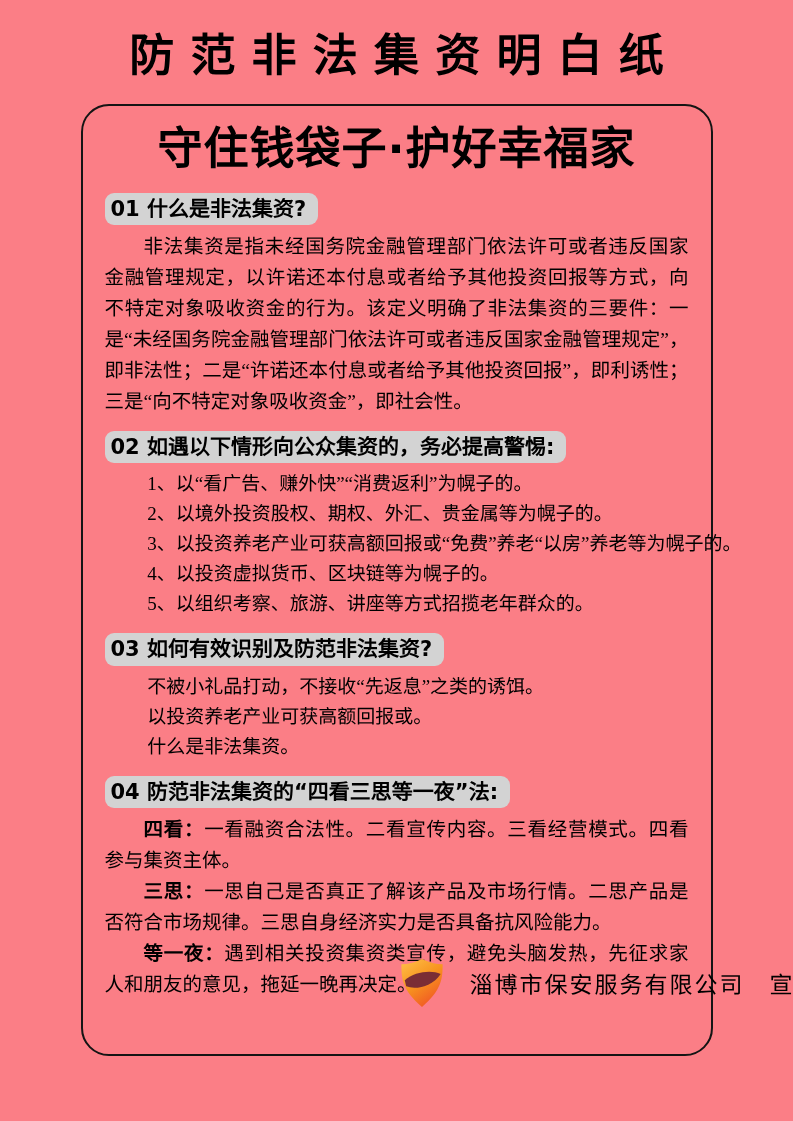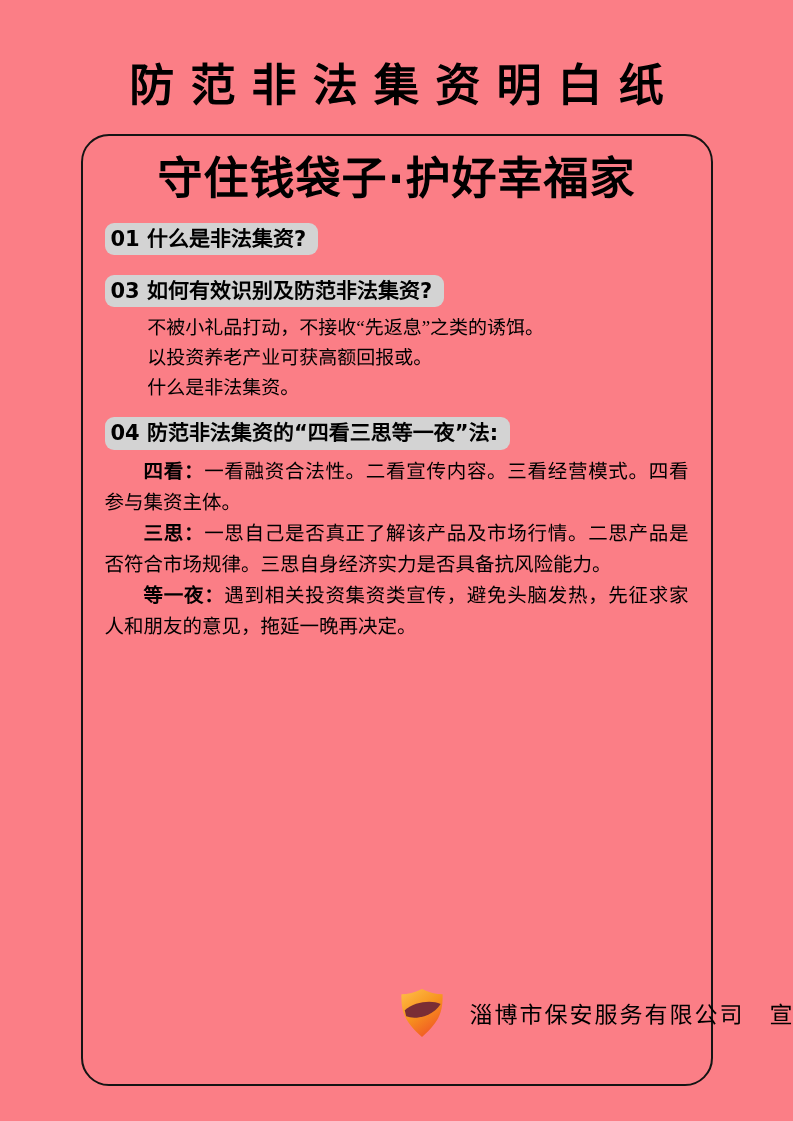--- a/index.html
+++ b/index.html
@@ -12,21 +12,21 @@
   html,body{margin:0;padding:0;}
   body{
     width:793px;height:1121px;
     background:var(--bg);
     color:var(--ink);
     font-family:"Liberation Serif","DejaVu Serif",serif;
     overflow:hidden;
   }
   .page{width:793px;height:1121px;position:relative;}
   .main-title{
-    margin:0;padding-top:58px;
+    margin:0;padding-top:28px;
     text-align:center;
     font-family:"DejaVu Sans","Liberation Sans",sans-serif;
     font-weight:bold;
     font-size:45px;
     line-height:1.25;
     letter-spacing:0.36em;
     text-indent:0.36em;
   }
   .card{
     position:relative;
@@ -93,22 +93,31 @@
 <div class="page">
 
   <h1 class="main-title">防范非法集资明白纸</h1>
 
   <div class="card">
 
     <h2 class="subtitle">守住钱袋子·护好幸福家</h2>
 
     <section>
       <div class="pill">01 什么是非法集资?</div>
+      <p class="para indent">非法集资是指未经国务院金融管理部门依法许可或者违反国家金融管理规定，以许诺还本付息或者给予其他投资回报等方式，向不特定对象吸收资金的行为。该定义明确了非法集资的三要件：一是“未经国务院金融管理部门依法许可或者违反国家金融管理规定”，即非法性；二是“许诺还本付息或者给予其他投资回报”，即利诱性；三是“向不特定对象吸收资金”，即社会性。</p>
     </section>
 
+    <section>
+      <div class="pill">02 如遇以下情形向公众集资的，务必提高警惕:</div>
+      <p class="item">1、以“看广告、赚外快”“消费返利”为幌子的。</p>
+      <p class="item">2、以境外投资股权、期权、外汇、贵金属等为幌子的。</p>
+      <p class="item">3、以投资养老产业可获高额回报或“免费”养老“以房”养老等为幌子的。</p>
+      <p class="item">4、以投资虚拟货币、区块链等为幌子的。</p>
+      <p class="item">5、以组织考察、旅游、讲座等方式招揽老年群众的。</p>
+    </section>
 
     <section>
       <div class="pill">03 如何有效识别及防范非法集资?</div>
       <p class="item">不被小礼品打动，不接收“先返息”之类的诱饵。</p>
       <p class="item">以投资养老产业可获高额回报或。</p>
       <p class="item">什么是非法集资。</p>
     </section>
 
     <section>
       <div class="pill">04 防范非法集资的“四看三思等一夜”法:</div>

